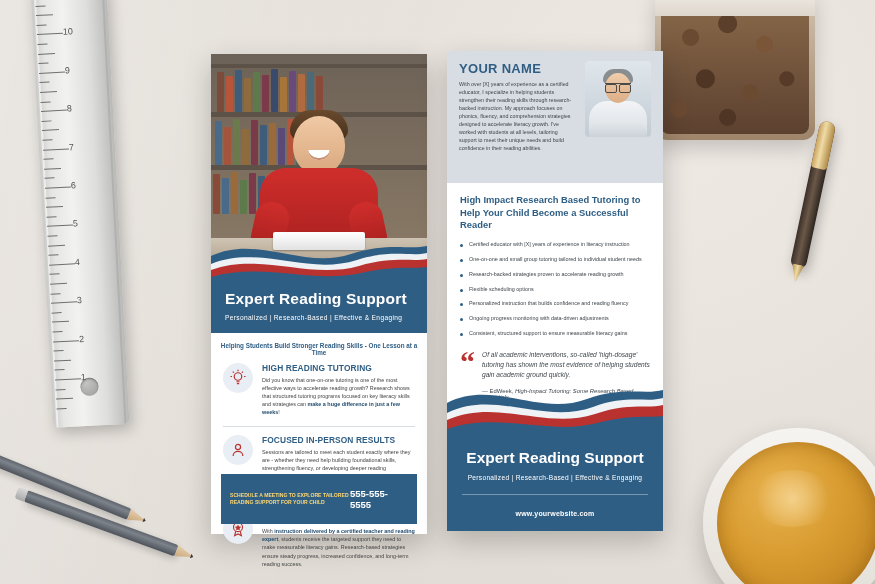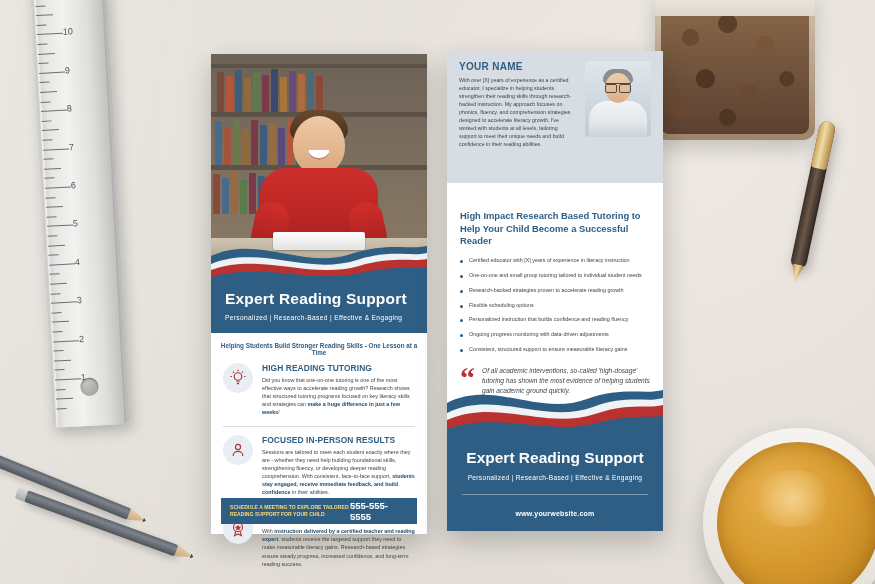--- a/index.html
+++ b/index.html
@@ -136,46 +136,46 @@
   .badge{flex:0 0 auto;width:30px;height:30px;border-radius:50%;background:#e9eef4;
     display:flex;align-items:center;justify-content:center;}
   .badge svg{width:18px;height:18px;}
   .feature .ft{flex:1;}
   .feature h3{margin:0 0 3px;font-size:8.4px;color:#2f5e84;font-weight:700;letter-spacing:.1px;}
   .feature p{margin:0;font-size:5.4px;line-height:1.5;color:#444;}
   .feature p b{color:#1f4a6d;}
   .divider{height:1px;background:#d8dde2;margin:0 12px 8px;}
 
   .cta{position:absolute;left:10px;right:10px;bottom:10px;height:26px;background:#2f5e84;color:#fff;
-    display:flex;align-items:center;justify-content:space-between;padding:0 9px;}
+    display:flex;align-items:center;justify-content:space-between;padding:12px 9px;}
   .cta .cta-text{font-size:5.1px;font-weight:700;line-height:1.35;color:#ffd873;max-width:120px;}
   .cta .phone{font-size:9.5px;font-weight:700;}
 
   
   .bio{background:#d8dde4;padding:10px 12px 12px;display:flex;gap:9px;min-height:110px;}
   .bio .txt{flex:1;}
-  .bio h2{margin:0 0 5px;font-size:10px;color:#2f5e84;font-weight:700;letter-spacing:.3px;}
+  .bio h2{margin:0 0 5px;font-size:13px;color:#2f5e84;font-weight:700;letter-spacing:.3px;}
   .bio p{margin:0;font-size:5.3px;line-height:1.5;color:#3d4449;}
   .headshot{flex:0 0 auto;width:66px;height:76px;border-radius:4px;overflow:hidden;position:relative;
     background:linear-gradient(180deg,#dfe6ec,#c3ccd4);}
   .headshot .hs-head{position:absolute;left:50%;transform:translateX(-50%);top:12px;width:26px;height:30px;border-radius:50%;
     background:linear-gradient(180deg,#f0cdab,#dcae86);}
   .headshot .hs-hair{position:absolute;left:50%;transform:translateX(-50%);top:8px;width:30px;height:14px;border-radius:15px 15px 4px 4px;
     background:#8a8d90;}
   .headshot .hs-glass{position:absolute;left:50%;transform:translateX(-50%);top:22px;width:26px;height:7px;
     border-top:1.5px solid #4a4a4a;}
   .headshot .hs-glass:before,.headshot .hs-glass:after{content:"";position:absolute;top:0;width:10px;height:7px;
     border:1.2px solid #4a4a4a;border-radius:2px;}
   .headshot .hs-glass:before{left:0;} .headshot .hs-glass:after{right:0;}
   .headshot .hs-body{position:absolute;left:50%;transform:translateX(-50%);bottom:0;width:58px;height:36px;border-radius:18px 18px 0 0;
     background:linear-gradient(180deg,#f2f4f6,#d9dee3);}
   .headshot .hs-arms{position:absolute;left:50%;transform:translateX(-50%);bottom:0;width:58px;height:14px;
     background:linear-gradient(180deg,#e2e6ea,#cbd2d8);border-radius:10px 10px 0 0;}
 
-  .rbody{padding:27px 13px 0;}
+  .rbody{padding:11px 13px 0;}
   .rbody h2{margin:0 0 9px;font-size:9.4px;line-height:1.35;color:#2f5e84;font-weight:700;}
   .rlist{margin:0;padding:0;list-style:none;}
   .rlist li{position:relative;padding-left:9px;margin-bottom:7px;font-size:5.4px;line-height:1.45;color:#3f464b;}
   .rlist li:before{content:"";position:absolute;left:0;top:3px;width:3px;height:3px;border-radius:50%;background:#2f5e84;}
 
   .quote{margin:12px 13px 0;display:flex;gap:7px;}
   .qmark{font-size:30px;line-height:.8;color:#b9322f;font-family:"Liberation Serif",serif;font-weight:700;}
   .quote .qt{flex:1;}
   .quote p{margin:0 0 7px;font-size:6.6px;line-height:1.55;color:#3f464b;font-style:italic;}
   .quote .attr{font-size:5.9px;color:#3f464b;}

